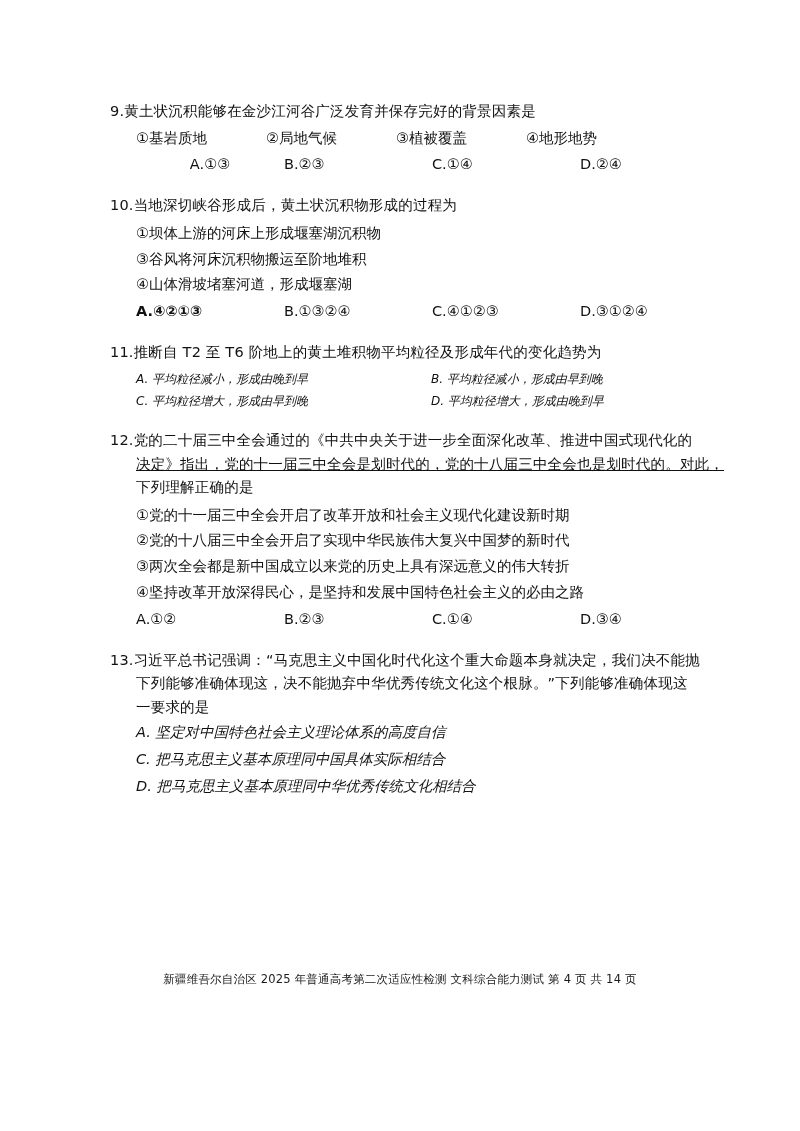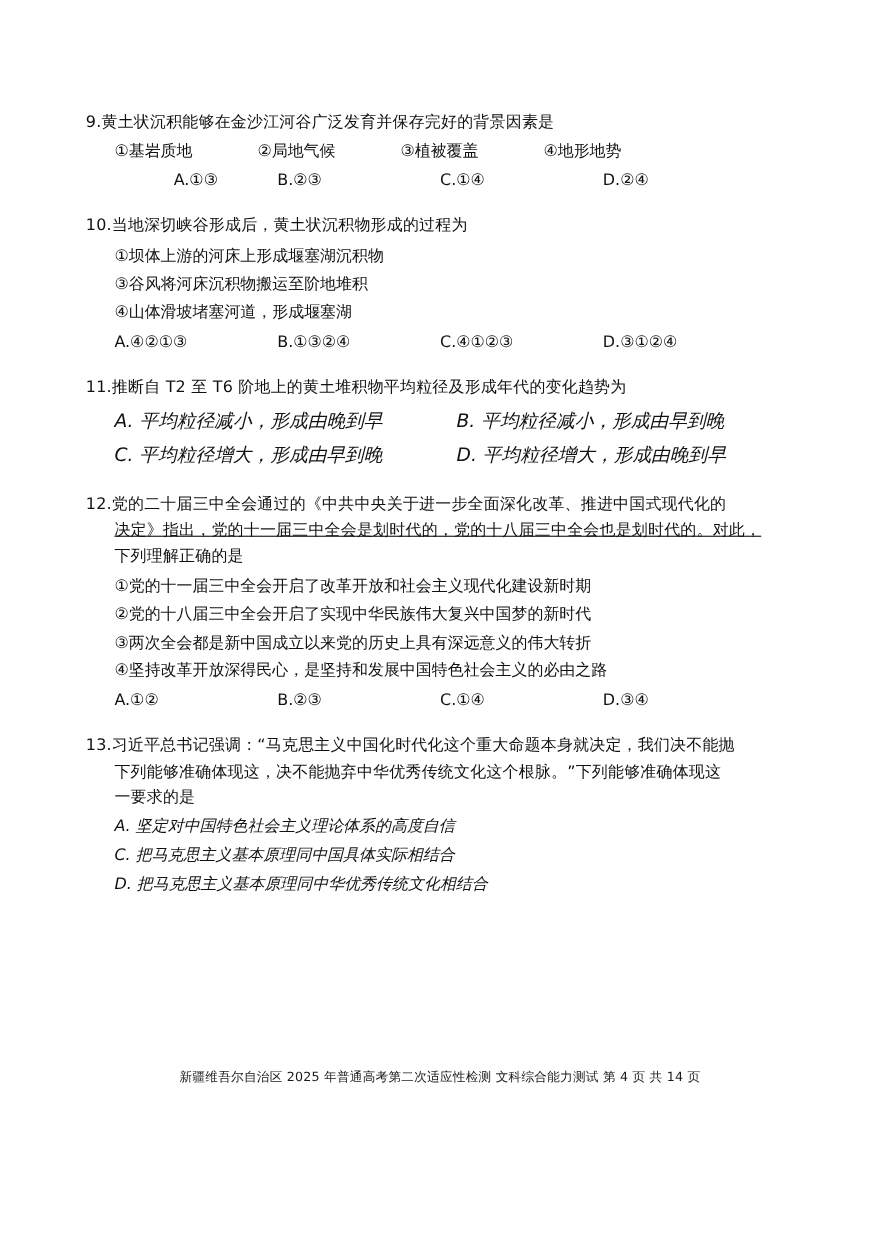--- a/index.html
+++ b/index.html
@@ -23,20 +23,21 @@
     background: #fff;
   }
   .content {
     position: absolute;
     left: 78px;
     top: 100px;
     width: 648px;
   }
   .q {
     margin-bottom: 11px;
+    margin-left: 32px;
   }
   .q-stem {
     font-size: 14.5px;
     line-height: 1.62;
     letter-spacing: 0.2px;
     text-indent: 0;
   }
   .hang {
     padding-left: 26px;
     text-indent: -26px;
@@ -61,21 +62,21 @@
   .abcd {
     display: flex;
     font-size: 14.5px;
     line-height: 1.8;
     padding-left: 26px;
   }
   .abcd > div { white-space: nowrap; }
   .abcd-2col {
     display: flex;
     flex-wrap: wrap;
-    font-size: 17px;
+    font-size: 12px;
     line-height: 1.85;
     padding-left: 26px;
     justify-content: space-between;
   }
   .abcd-2col > div {
     width: 50%;
     white-space: nowrap;
     font-style: italic;
   }
   .stack {
@@ -96,21 +97,21 @@
     letter-spacing: 0.2px;
   }
   .spacer-6 { height: 6px; }
   .spacer-3 { height: 3px; }
   .q9 .opts-row > div:nth-child(1) { width: 130px; }
   .q9 .opts-row > div:nth-child(2) { width: 130px; }
   .q9 .opts-row > div:nth-child(3) { width: 130px; }
   .q9 .ans > div:nth-child(1) { width: 148px; text-align: center; }
   .q9 .ans > div:nth-child(2) { width: 148px; }
   .q9 .ans > div:nth-child(3) { width: 148px; }
-  .q10 .ans > div:nth-child(1) { width: 148px; }
+  .q10 .ans > div:nth-child(1) { width: 148px; font-weight: bold; }
   .q10 .ans > div:nth-child(2) { width: 148px; }
   .q10 .ans > div:nth-child(3) { width: 148px; }
   .q12 .ans > div:nth-child(1) { width: 148px; }
   .q12 .ans > div:nth-child(2) { width: 148px; }
   .q12 .ans > div:nth-child(3) { width: 148px; }
 </style>
 </head>
 <body>
 
 <div class="page">

